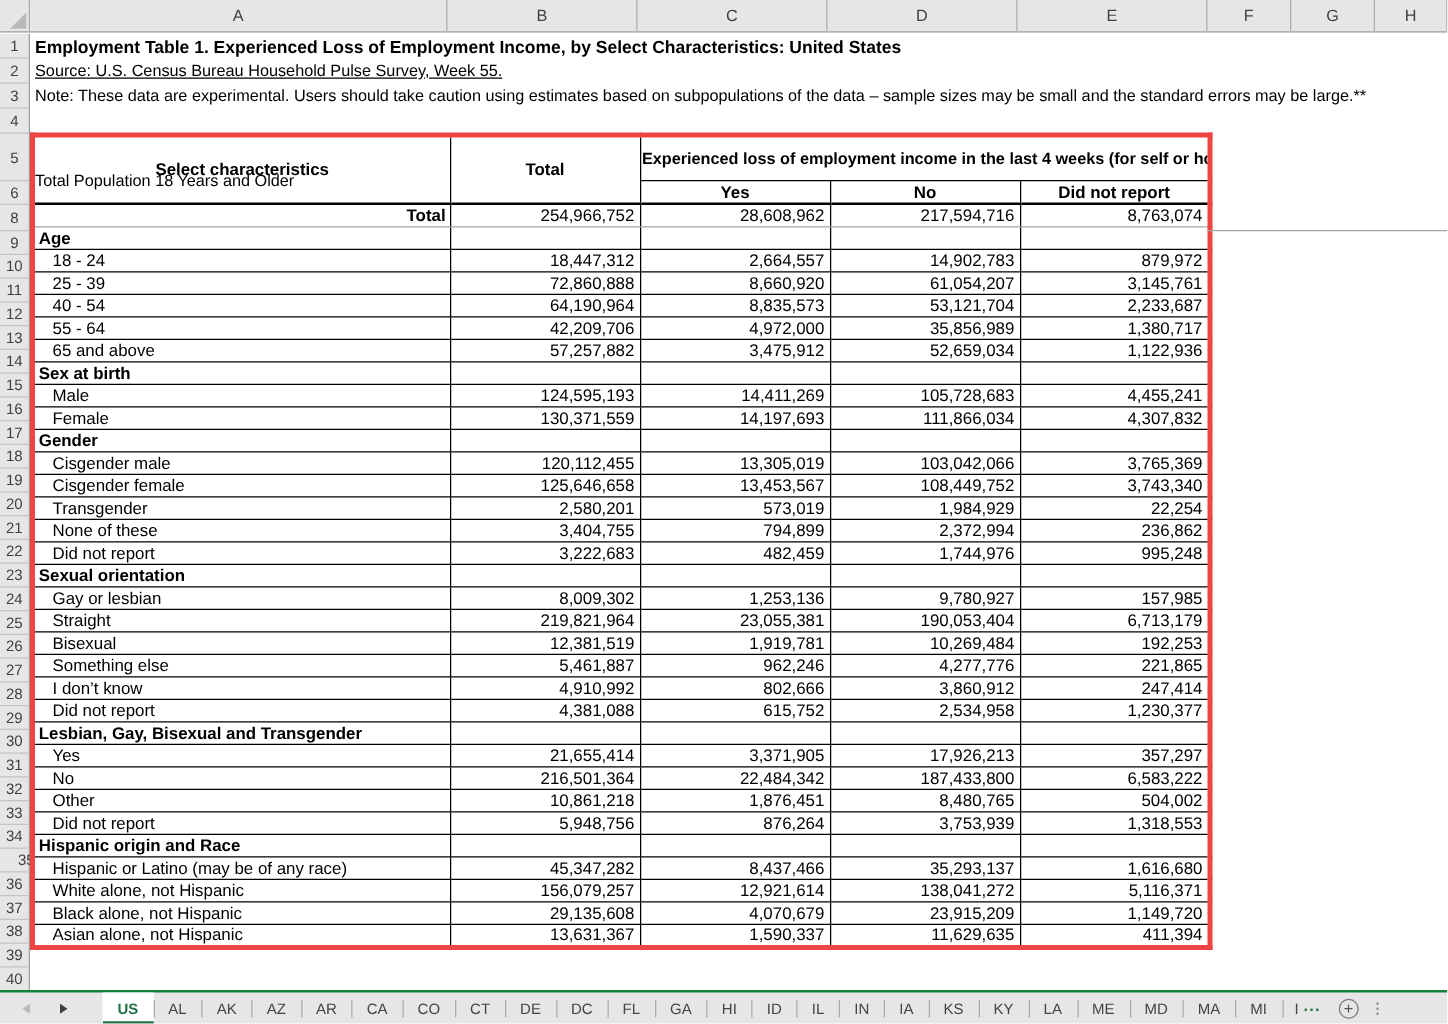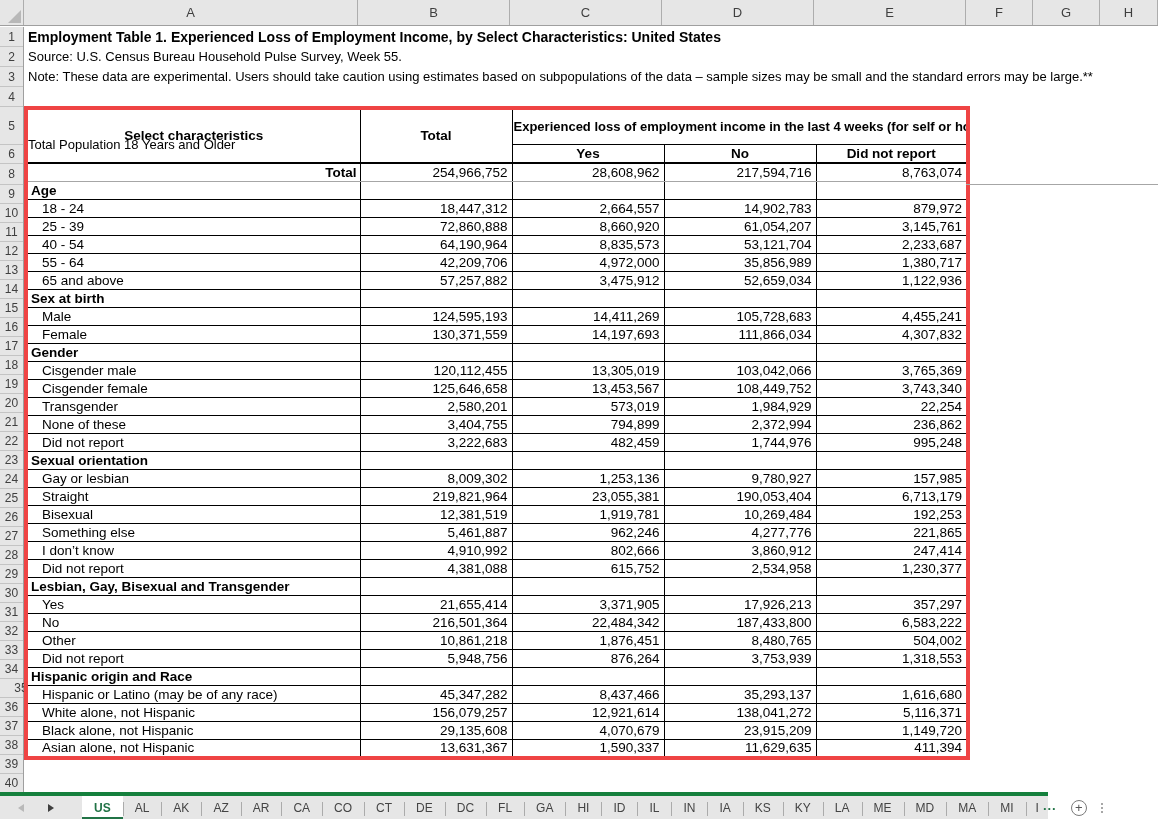--- a/index.html
+++ b/index.html
@@ -18,21 +18,21 @@
 
   
   .row-strip{position:absolute;top:27px;left:0;width:24px;height:766px;background:#E6E6E6;
              border-right:1px solid #9f9f9f;box-sizing:border-box;}
   .row-num{box-sizing:border-box;border-bottom:1px solid #c4c4c4;display:flex;
            align-items:center;justify-content:center;font-size:12px;color:#3f3f3f;}
 
   
   .title{position:absolute;left:28px;height:20px;line-height:20px;white-space:nowrap;font-size:13px;}
   .title.r1{top:27px;font-weight:bold;font-size:14px;}
-  .title.r2{top:47px;}
+  .title.r2{top:47px;text-decoration:underline;}
   .title.r3{top:67px;}
   .title.r4{top:87px;margin-top:48px;}
 
   
   table.dtable{position:absolute;left:24px;top:106px;border-collapse:collapse;table-layout:fixed;
                width:942px;border:4px solid #ef4444;font-size:13.5px;}
   .dtable th,.dtable td{border:1px solid #000;box-sizing:border-box;overflow:hidden;white-space:nowrap;}
   .th-selchar{width:334px;font-weight:bold;text-align:center;vertical-align:middle;border-bottom-width:2px !important;}
   .th-total{width:152px;font-weight:bold;text-align:center;vertical-align:middle;border-bottom-width:2px !important;}
   .th-group{width:456px;font-weight:bold;text-align:center;vertical-align:middle;
@@ -42,22 +42,22 @@
   td.c-num{text-align:right;}
   td.c-label.section{font-weight:bold;padding-left:3px;}
   td.c-label.data{padding-left:14px;}
   tr.row-total td{height:19px;border-bottom:1px solid #A6A6A6;}
   tr.row-total td.c-label{font-weight:bold;text-align:right;padding-right:3px;}
 
   
   .row8-ext{position:absolute;left:966px;top:184px;width:192px;height:1px;background:#A6A6A6;}
 
   
-  .tabbar{position:absolute;left:0;bottom:0;width:1048px;height:27px;background:#E6E6E6;
-          border-top:4px solid #15803d;box-sizing:border-box;display:flex;align-items:stretch;}
+  .tabbar{position:absolute;left:0;bottom:0;width:1158px;height:27px;background:#E6E6E6;
+          border-top:2px solid #15803d;box-sizing:border-box;display:flex;align-items:stretch;}
   .nav-wrap{display:flex;align-items:center;gap:24px;padding:0 18px 0 18px;}
   .nav-tri{width:0;height:0;display:inline-block;}
   .nav-tri.left{border-top:4px solid transparent;border-bottom:4px solid transparent;border-right:6px solid #b9b9b9;}
   .nav-tri.right{border-top:4px solid transparent;border-bottom:4px solid transparent;border-left:6px solid #3f3f3f;}
   .tabs{display:flex;align-items:stretch;margin-left:10px;}
   .sheet-tab{position:relative;display:flex;align-items:center;padding:0 12px;font-size:12px;
              color:#444;cursor:default;}
   .sheet-tab::before{content:"";position:absolute;left:0;top:6px;width:1px;height:14px;background:#ababab;}
   .sheet-tab:first-child::before{display:none;}
   .sheet-tab.active{background:#fff;color:#217346;font-weight:bold;box-shadow:inset 0 -2px 0 #217346;}

